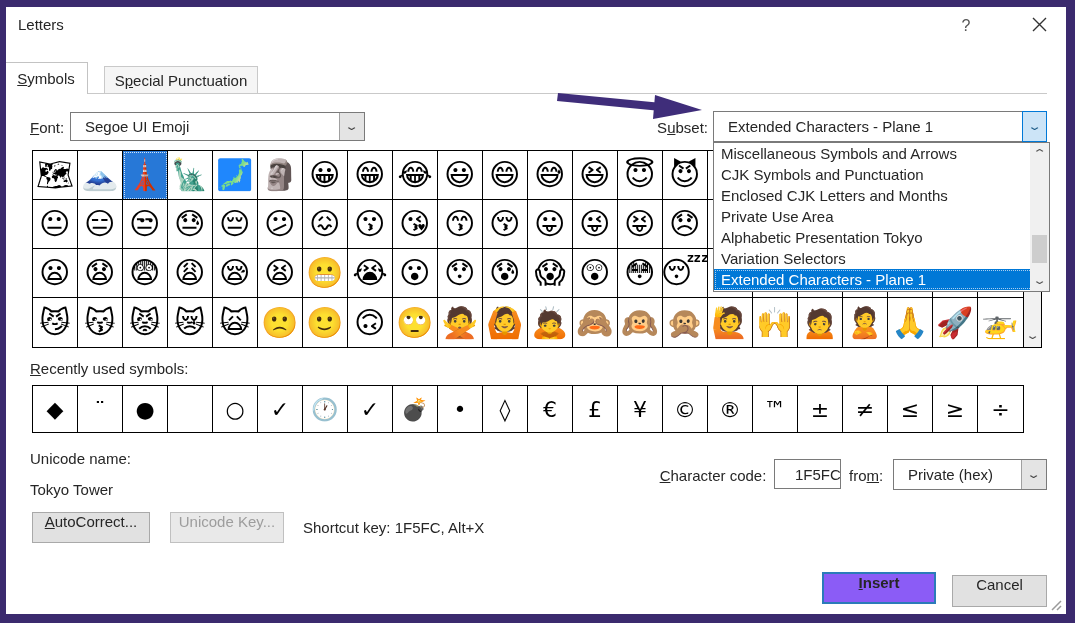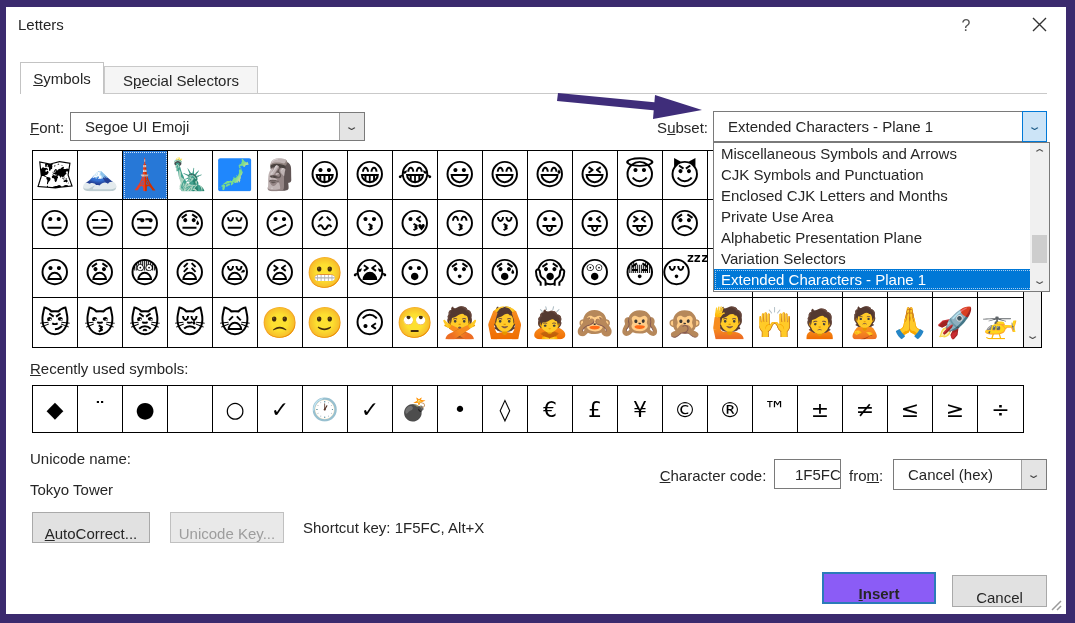--- a/index.html
+++ b/index.html
@@ -11,21 +11,21 @@
   .lbl { position:absolute; font-size:15px; color:#262626; white-space:nowrap; }
 
   .titlebar-title { position:absolute; left:18px; top:16px; font-size:15px; color:#262626; }
   .help-btn { position:absolute; left:952px; top:13px; width:28px; height:26px; font-size:16px; color:#555;
               display:flex; align-items:center; justify-content:center; }
   .close-btn { position:absolute; left:1022px; top:12px; width:34px; height:28px;
                display:flex; align-items:center; justify-content:center; }
 
   .tabline { position:absolute; left:20px; top:93px; width:1027px; height:1px; background:#c9c9c9; }
   .tab { position:absolute; display:flex; align-items:center; justify-content:center; font-size:15px; color:#262626; }
-  .tab.selected { left:20px; top:62px; width:84px; height:32px; background:#fff; border:1px solid #c3c3c3; border-bottom:none; z-index:3; }
+  .tab.selected { left:4px; top:62px; width:84px; height:32px; background:#fff; border:1px solid #c3c3c3; border-bottom:none; z-index:3; }
   .tab.unselected { left:104px; top:66px; width:154px; height:28px; background:#f5f5f5; border:1px solid #c9c9c9; z-index:2; }
 
   .combo { position:absolute; background:#fff; border:1px solid #7a7a7a; display:flex; align-items:center; }
   .combo .val { flex:1; font-size:15px; color:#262626; padding-left:7px; white-space:nowrap; overflow:hidden;margin-left:7px; }
   .combo .drop { width:25px; align-self:stretch; display:flex; align-items:center; justify-content:center;
                  background:#e4e4e4; border-left:1px solid #a0a0a0; color:#444; font-size:11px; }
   .combo .drop.active { background:#cce4f7; border:1px solid #0078d7; margin:-1px; color:#1d5c87; }
   .chev { display:inline-block; transform:scaleX(1.6); font-size:11px; line-height:1; }
 
   .font-combo { left:70px; top:112px; width:295px; height:29px; }
@@ -64,21 +64,21 @@
   .ddthumb { position:absolute; left:2px; width:15px; background:#cdcdcd; }
 
   
   .charcode-label { left:658px; top:467px; width:110px; text-align:center; }
   .charcode-input { position:absolute; left:774px; top:459px; width:67px; height:30px; border:1px solid #7a7a7a;
                     font-size:15px; color:#262626; padding-left:20px; font-family:inherit; }
   .from-label { left:849px; top:467px; }
   .from-combo { left:893px; top:459px; width:154px; height:31px; }
 
   .btn { position:absolute; background:#e1e1e1; border:1px solid #a9a9a9; font-size:15px; color:#262626;
-         display:flex; align-items:flex-end; justify-content:center; }
+         display:flex; align-items:flex-start; justify-content:center; }
   .btn.disabled { color:#9d9d9d; background:#e9e9e9; border-color:#c0c0c0; }
   .autocorrect-btn { left:32px; top:512px; width:118px; height:31px; }
   .shortcutkey-btn { left:170px; top:512px; width:114px; height:31px; }
   .shortcut-text { left:303px; top:519px; }
   .insert-btn { left:822px; top:572px; width:114px; height:32px; background:#8b5cf6; border:2px solid #2b7bb9;font-weight:bold; }
   .cancel-btn { left:952px; top:575px; width:95px; height:32px; }
   .grip { position:absolute; left:1048px; top:597px; }
 </style>
 </head>
 <body>
@@ -93,21 +93,21 @@
           <path d="M1 1 L14 14 M14 1 L1 14" stroke="#333" stroke-width="1.4"></path>
         </svg>
     </span>
   </div>
 
   <div class="tabline"></div>
   <div class="tab selected">
     <span><span></span><span class="accel">S</span><span>ymbols</span></span>
   </div>
   <div class="tab unselected">
-    <span><span>S</span><span class="accel">p</span><span>ecial Selectors</span></span>
+    <span><span>S</span><span class="accel">p</span><span>ecial Punctuation</span></span>
   </div>
 
   <div class="lbl font-label">
     <span></span><span class="accel">F</span><span>ont:</span>
   </div>
   <div class="combo font-combo">
     <div class="val">Segoe UI Emoji</div>
     <div class="drop">
         <span class="chev">⌄</span>
       </div>
@@ -226,21 +226,21 @@
       <div class="sarr" style="bottom:6px"><span class="chev">⌄</span></div>
     </div>
   </div>
 
   <div class="ddlist">
     <div>
         <div class="ditem">Miscellaneous Symbols and Arrows</div>
         <div class="ditem">CJK Symbols and Punctuation</div>
         <div class="ditem">Enclosed CJK Letters and Months</div>
         <div class="ditem">Private Use Area</div>
-        <div class="ditem">Alphabetic Presentation Plane</div>
+        <div class="ditem">Alphabetic Presentation Tokyo</div>
         <div class="ditem">Variation Selectors</div>
         <div class="ditem dsel">Extended Characters - Plane 1</div>
       </div>
     <div class="ddscroll">
       <div class="sarr" style="top:5px"><span class="chev">⌃</span></div>
       <div class="ddthumb" style="top:62%; height:19%"></div>
       <div class="sarr" style="bottom:5px"><span class="chev">⌄</span></div>
     </div>
   </div>
 
@@ -276,21 +276,21 @@
   <div class="lbl" style="left:30px; top:481px">Tokyo Tower</div>
 
   <div class="lbl charcode-label">
     <span></span><span class="accel">C</span><span>haracter code:</span>
   </div>
   <input class="charcode-input" value="1F5FC" style="">
   <div class="lbl from-label">
     <span>fro</span><span class="accel">m</span><span>:</span>
   </div>
   <div class="combo from-combo">
-    <div class="val">Cancel (hex)</div>
+    <div class="val">Private (hex)</div>
     <div class="drop">
         <span class="chev">⌄</span>
       </div>
   </div>
 
   <div class="btn autocorrect-btn">
     <span><span></span><span class="accel">A</span><span>utoCorrect...</span></span>
   </div>
   <div class="btn disabled shortcutkey-btn">Unicode Key...</div>
   <div class="lbl shortcut-text">Shortcut key: 1F5FC, Alt+X</div>

